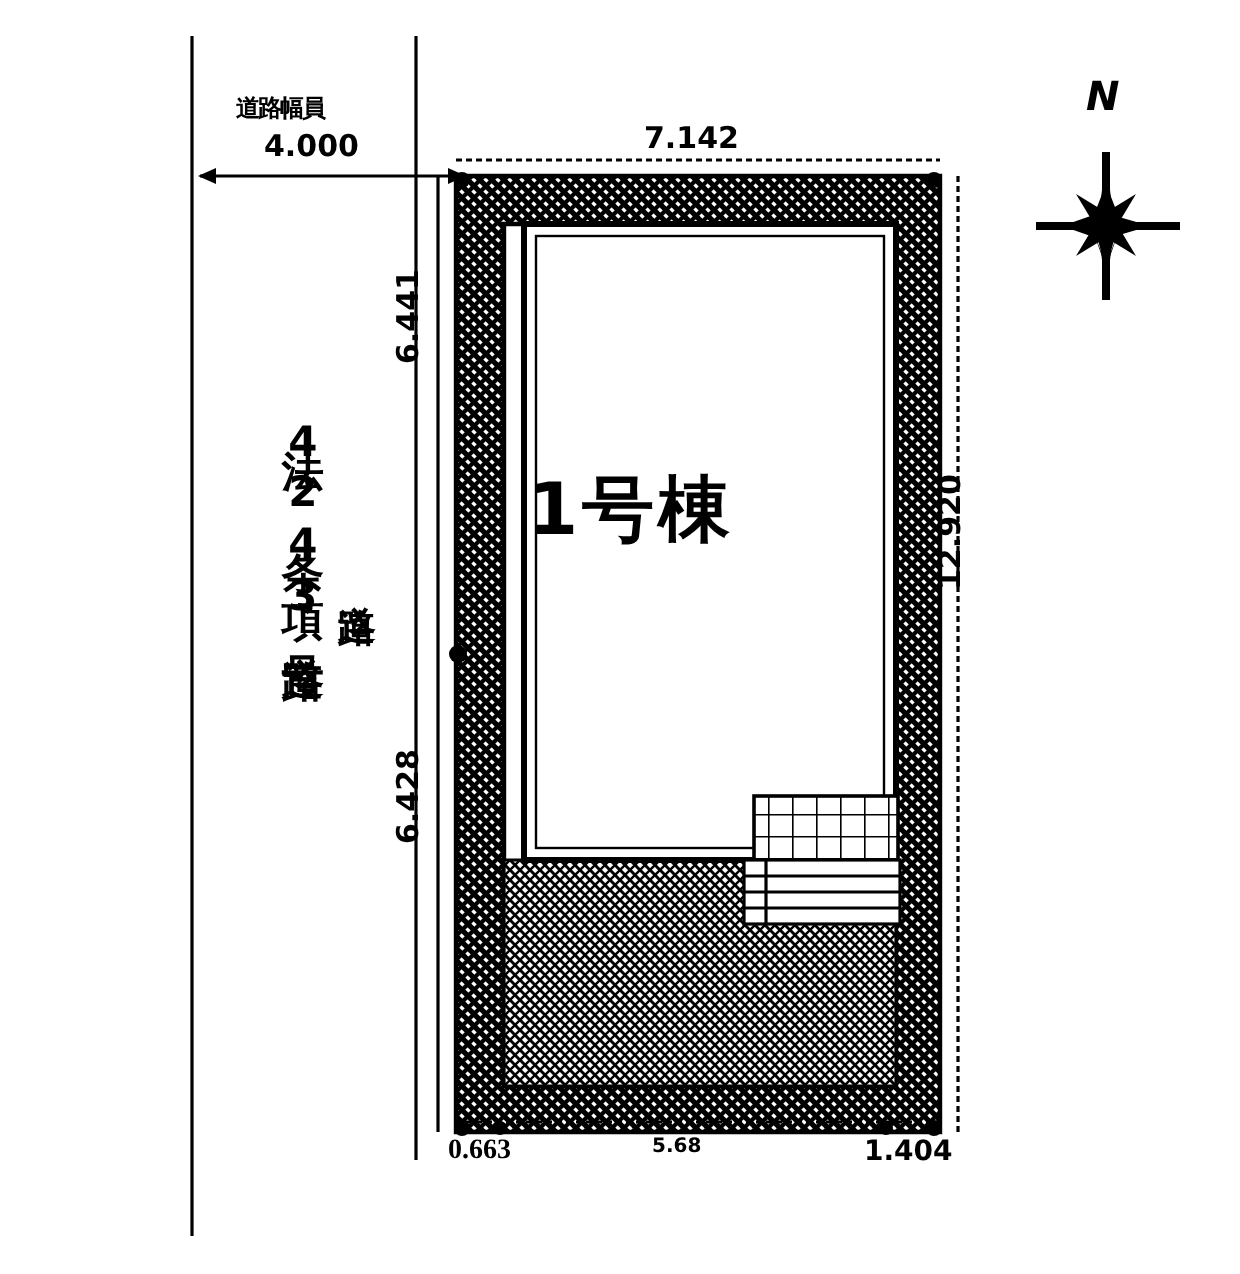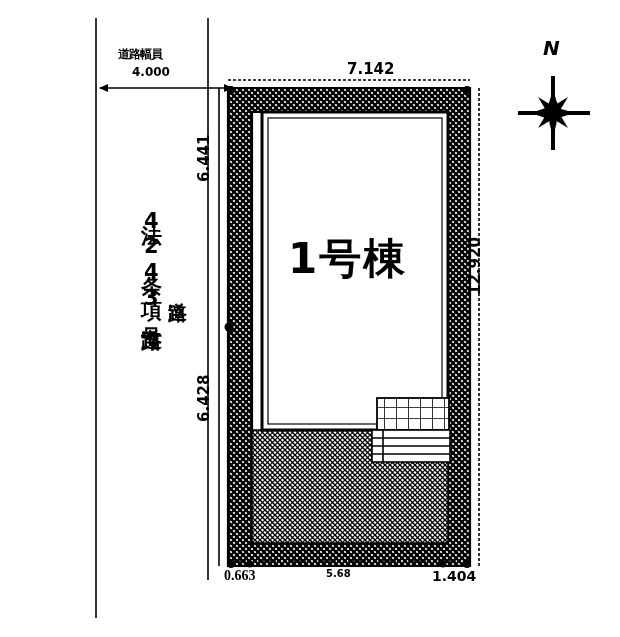--- a/index.html
+++ b/index.html
@@ -6,36 +6,36 @@
   body{
     width:620px;height:637px;position:relative;overflow:hidden;
     font-family:"DejaVu Sans","Liberation Sans",sans-serif;
     color:#000;
   }
   #plan{position:absolute;left:0;top:0;width:620px;height:637px;}
 
   
   .lbl{position:absolute;white-space:nowrap;color:#000;font-weight:bold;line-height:1;}
   .lbl-road-width{left:118px;top:48px;font-size:12px;letter-spacing:-1px;}
-  .lbl-road-width-val{left:132px;top:66px;font-size:12px;letter-spacing:0px;}
+  .lbl-road-width-val{left:132px;top:66px;font-size:15px;letter-spacing:0px;}
 
-  .lbl-top-dim{left:322px;top:62px;font-size:15px;margin-left:25px;}
+  .lbl-top-dim{left:322px;top:62px;font-size:15px;}
 
   .lbl-left-dim1{left:197px;top:182px;font-size:15px;
      transform:rotate(-90deg);transform-origin:left top;}
   .lbl-left-dim2{left:197px;top:422px;font-size:15px;
      transform:rotate(-90deg);transform-origin:left top;}
   .lbl-right-dim{left:468px;top:295px;font-size:15px;
      transform:rotate(-90deg);transform-origin:left top;}
 
   .lbl-b1{left:224px;top:569px;font-size:14px;font-family:Liberation Serif, serif;}
   .lbl-b2{left:326px;top:569px;font-size:10px;}
   .lbl-b3{left:432px;top:569px;font-size:14px;}
 
-  .lbl-building{left:288px;top:238px;font-size:42px;letter-spacing:2px;}
+  .lbl-building{left:264px;top:238px;font-size:36px;letter-spacing:2px;}
 
   .lbl-north{left:543px;top:38px;font-size:20px;font-style:italic;}
 
   
   .vcol{position:absolute;writing-mode:vertical-rl;text-orientation:upright;
         font-weight:bold;line-height:1.02;color:#000;}
   .vcol-main{left:140px;top:208px;font-size:21px;letter-spacing:1px;}
   .vcol-sub{left:168px;top:288px;font-size:19px;letter-spacing:1px;}
 </style>
 </head>

